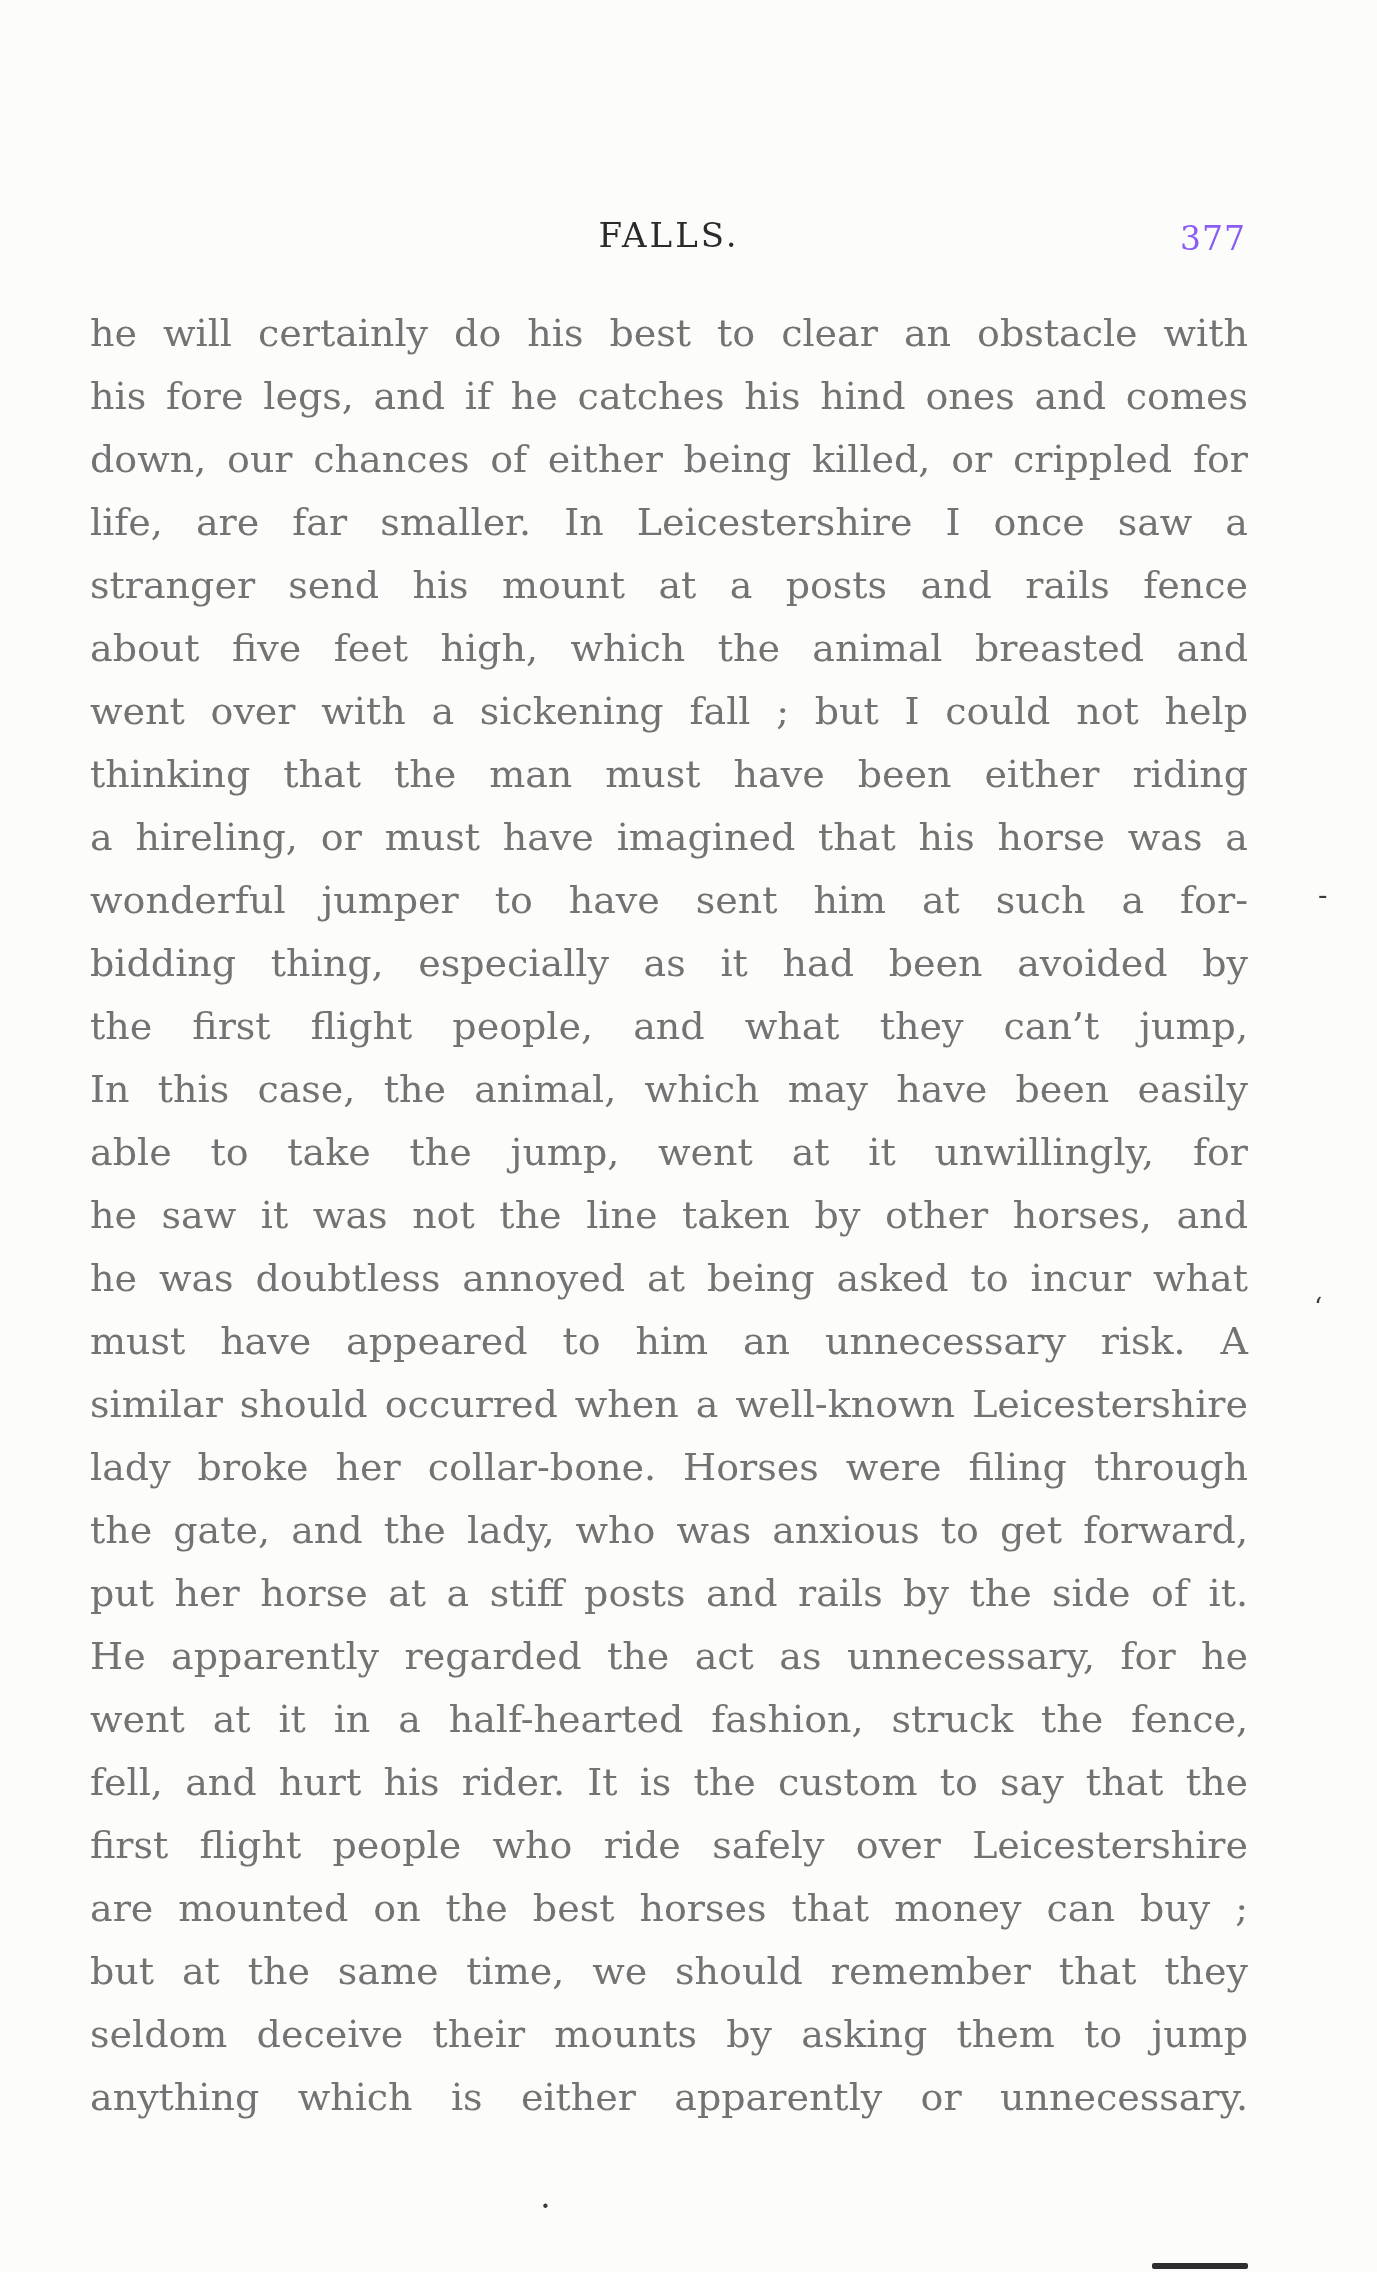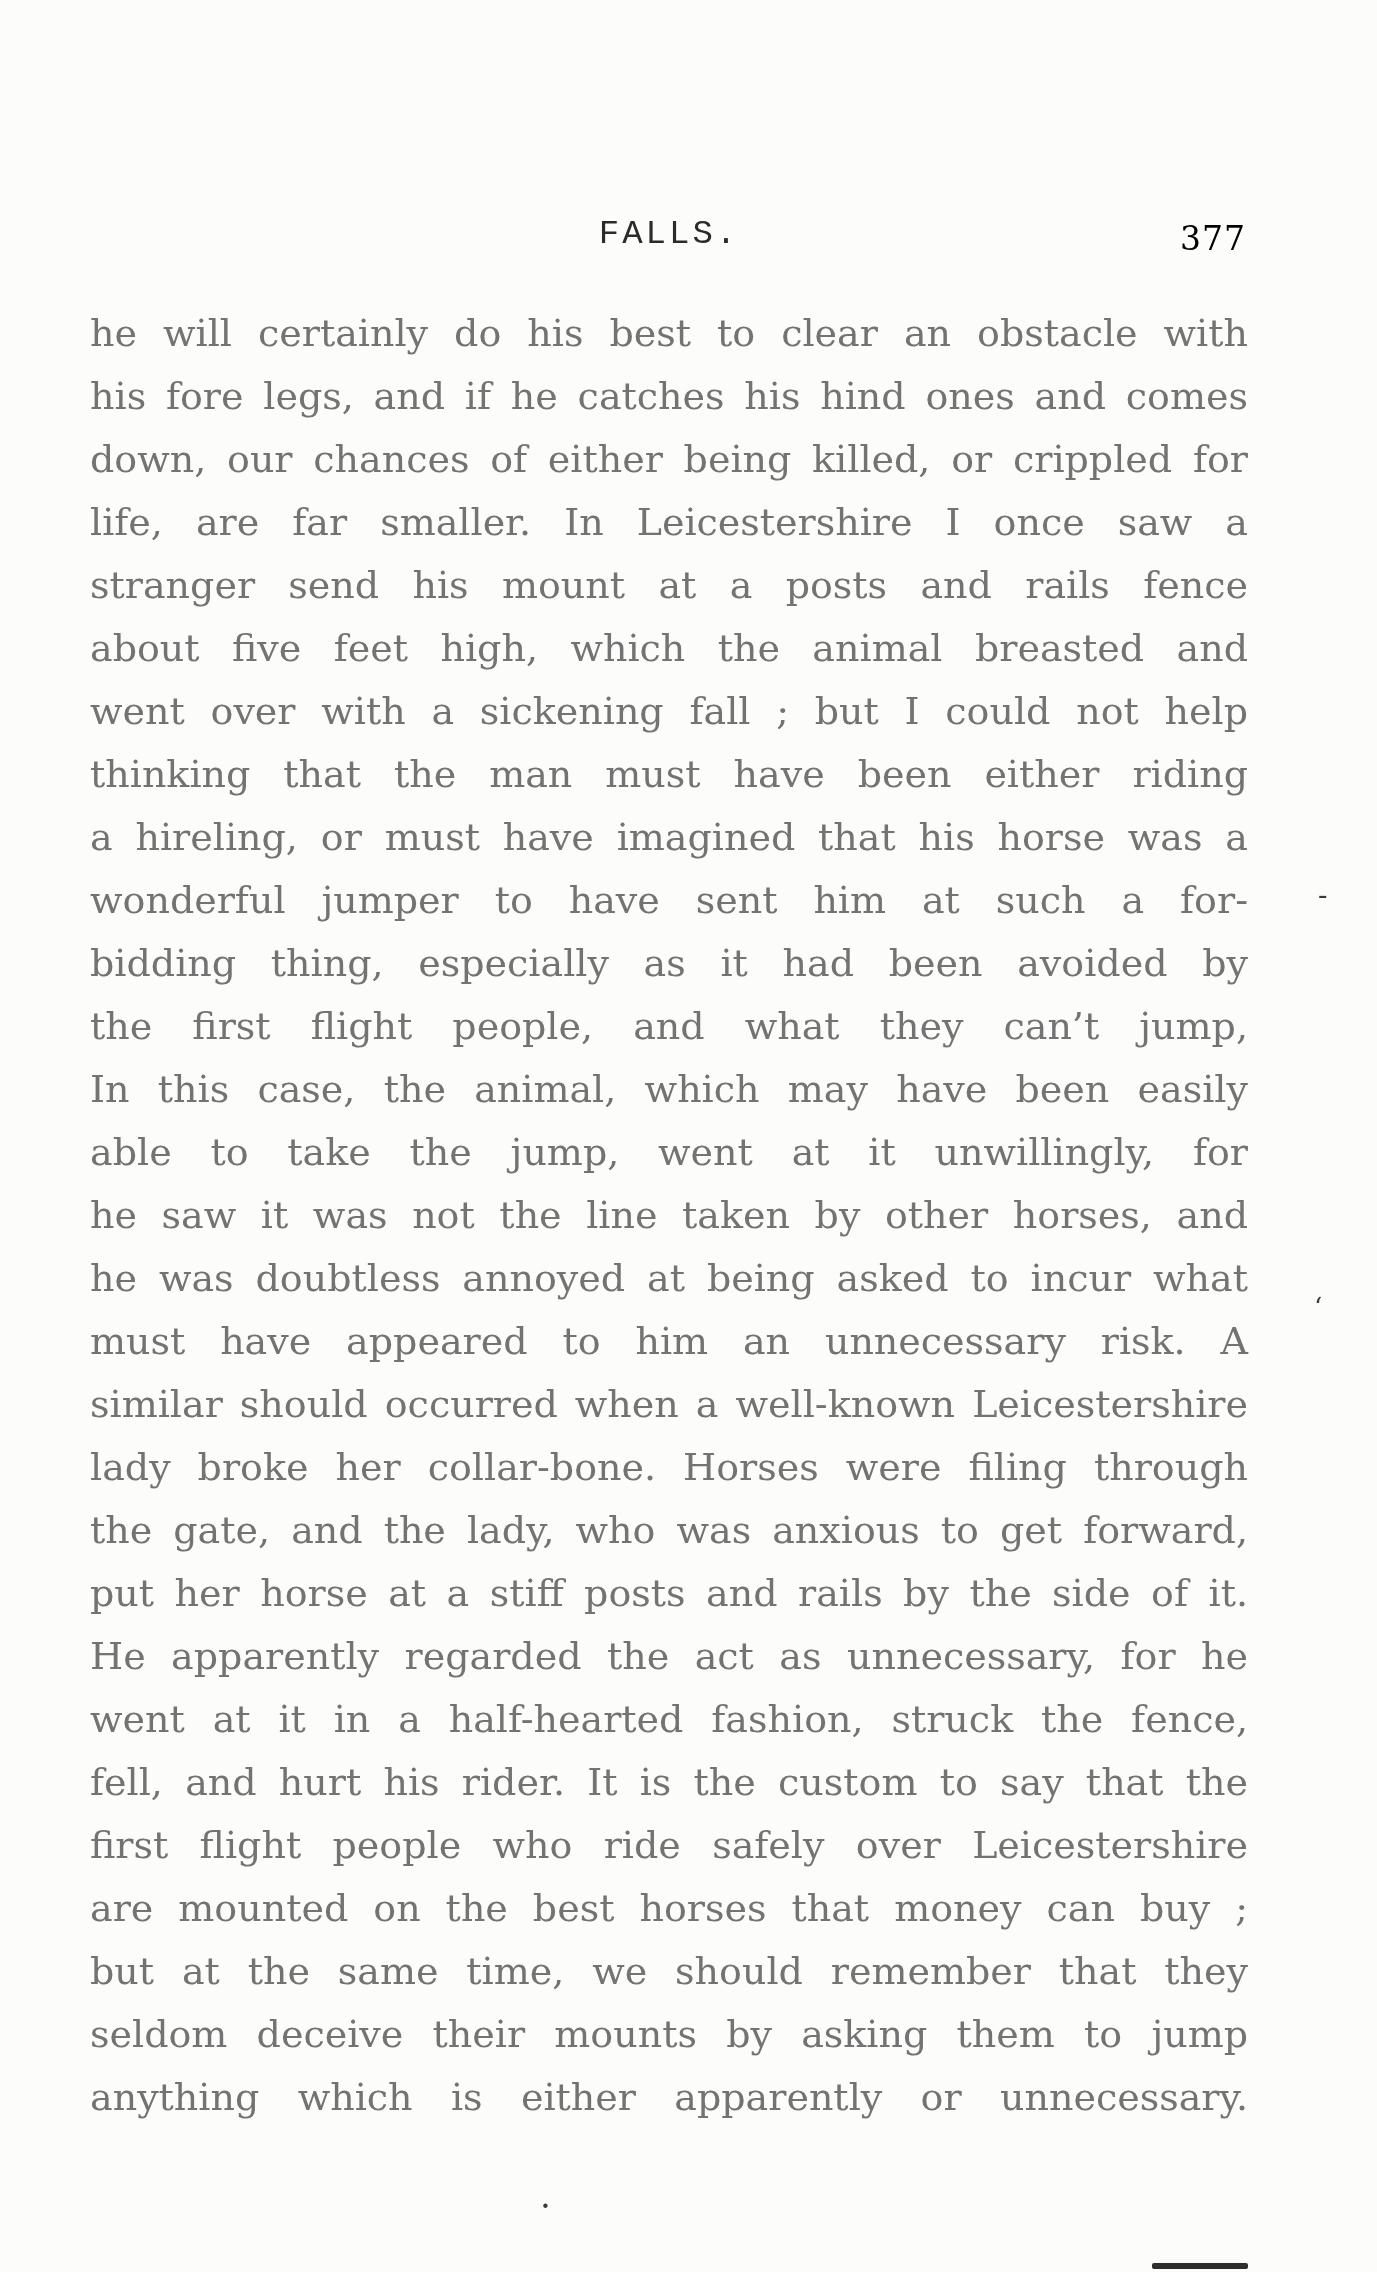--- a/index.html
+++ b/index.html
@@ -25,29 +25,28 @@
     left: 90px;
     width: 1158px;
     height: 50px;
   }
   .running-head {
     display: block;
     text-align: center;
     font-size: 34px;
     letter-spacing: 3px;
     color: #2b2b2b;
-    font-family: Liberation Mono, monospace;
   }
   .page-number {
     position: absolute;
     right: 2px;
     top: 4px;
     font-size: 33px;
     letter-spacing: 1px;
-    color: #000000;
+    color: #8b5cf6;
   }
   .body-text {
     position: absolute;
     top: 302px;
     left: 90px;
     width: 1158px;
   }
   .text-line {
     font-size: 38px;
     line-height: 63px;

